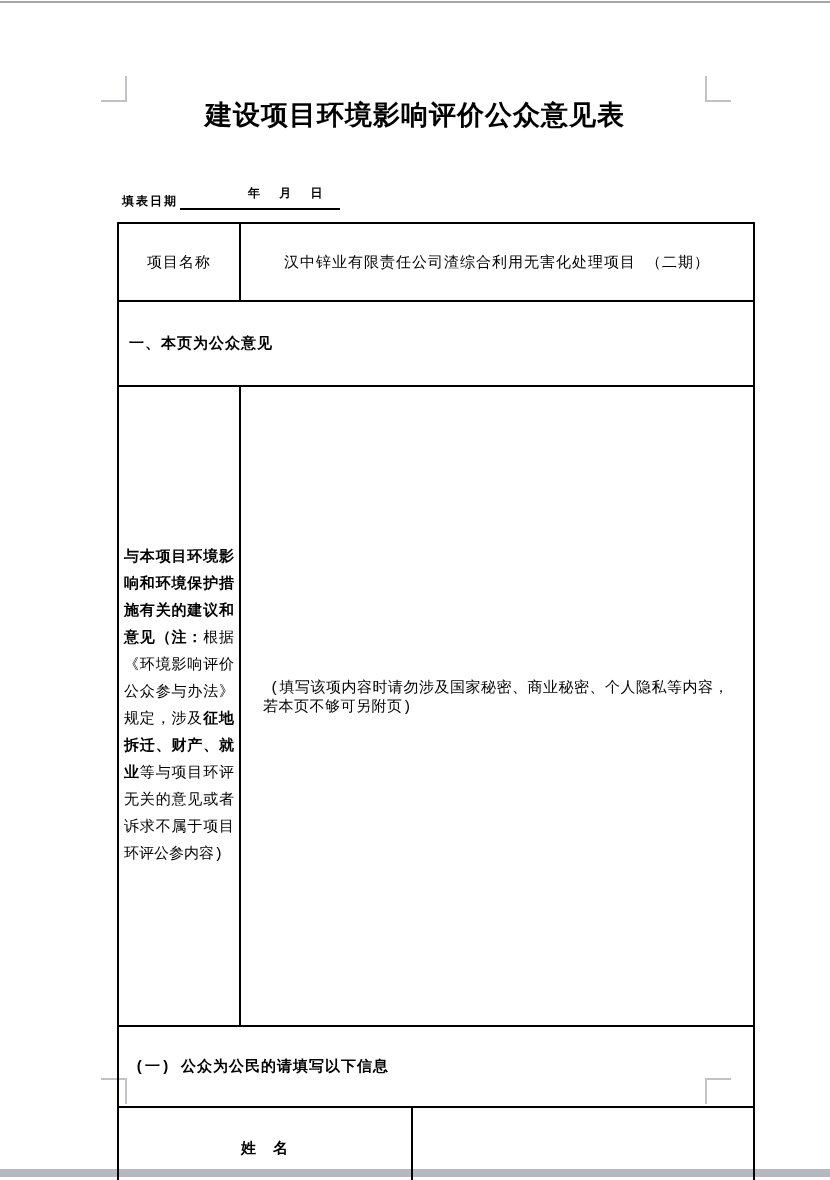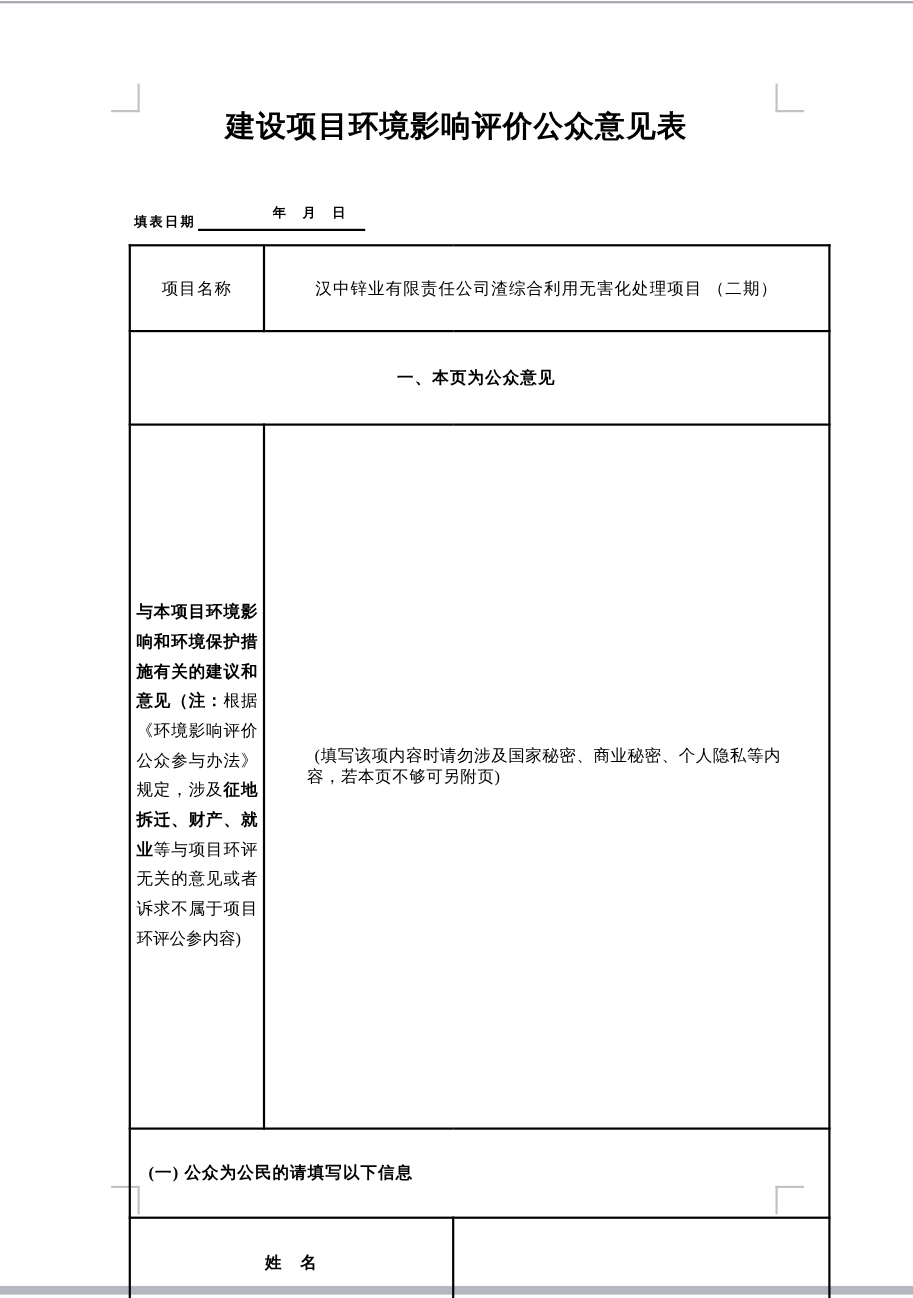--- a/index.html
+++ b/index.html
@@ -1,18 +1,18 @@
 <!DOCTYPE html>
 <html><head>
 <meta charset="utf-8">
 <style>
   html,body { margin:0; padding:0; background:#ffffff; }
   .page {
     position:relative; width:830px; height:1180px; background:#ffffff;
-    font-family:Liberation Serif, serif; color:#000; overflow:hidden;
+    font-family:Liberation Mono, monospace; color:#000; overflow:hidden;
   }
   
   .edge-top    { position:absolute; left:0; top:1px; width:830px; height:2px; background:#a6a6ad; }
   .edge-bottom { position:absolute; left:0; top:1169px; width:830px; height:8px; background:#b5b8c1; }
   
   .crop { position:absolute; width:24px; height:24px; }
   .crop-tl { left:101px; top:76px;   border-right:2px solid #c3c3c7; border-bottom:2px solid #c3c3c7; }
   .crop-tr { left:705px; top:76px;   border-left:2px solid #c3c3c7;  border-bottom:2px solid #c3c3c7; }
   .crop-bl { left:101px; top:1078px; border-right:2px solid #c3c3c7; border-top:2px solid #c3c3c7; }
   .crop-br { left:705px; top:1078px; border-left:2px solid #c3c3c7;  border-top:2px solid #c3c3c7; }
@@ -40,26 +40,26 @@
   .ls1 { letter-spacing:1px; }
   .pad10 { padding-left:10px !important; letter-spacing:1px; }
   .pad16 { padding-left:16px !important; letter-spacing:1px; }
 
   td.opinion-label {
     padding:0 5px !important; text-align:justify; text-justify:inter-ideograph;
     font-size:15px; line-height:27px;
   }
   td.opinion-area { vertical-align:bottom; }
   .opinion-note {
-    margin:16px; padding:0 6px 16px 6px; text-indent:7px;
+    margin:0; padding:0 6px 16px 6px; text-indent:7px;
     font-size:15px; line-height:19px; letter-spacing:0.5px;
   }
 
   .r1 td { height:44px; }
-  .r2 td { height:51px;text-align:center; }
+  .r2 td { height:51px; }
   .r3 td { height:606px; }
   .r4 td { height:42px; }
   .r5 td { height:47px; }
   .r6 td { height:48px; }
 </style>
 </head>
 <body>
 
 <div class="page">
 

